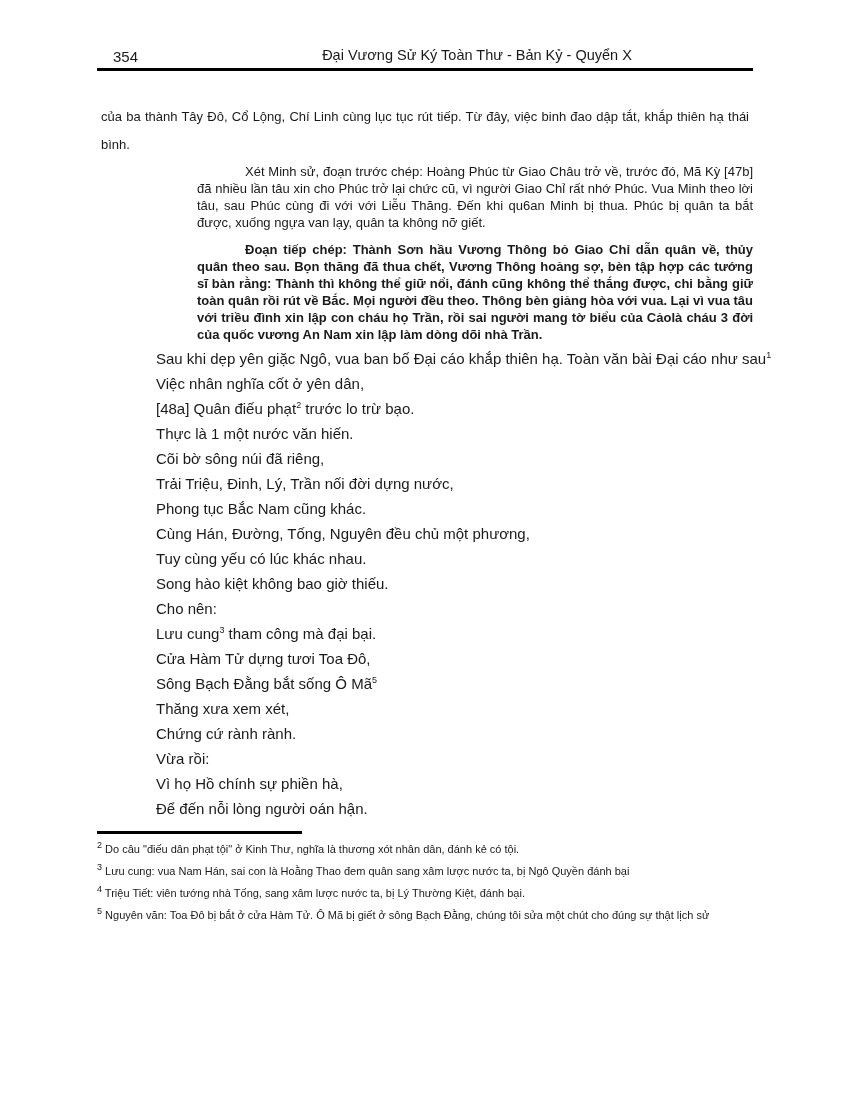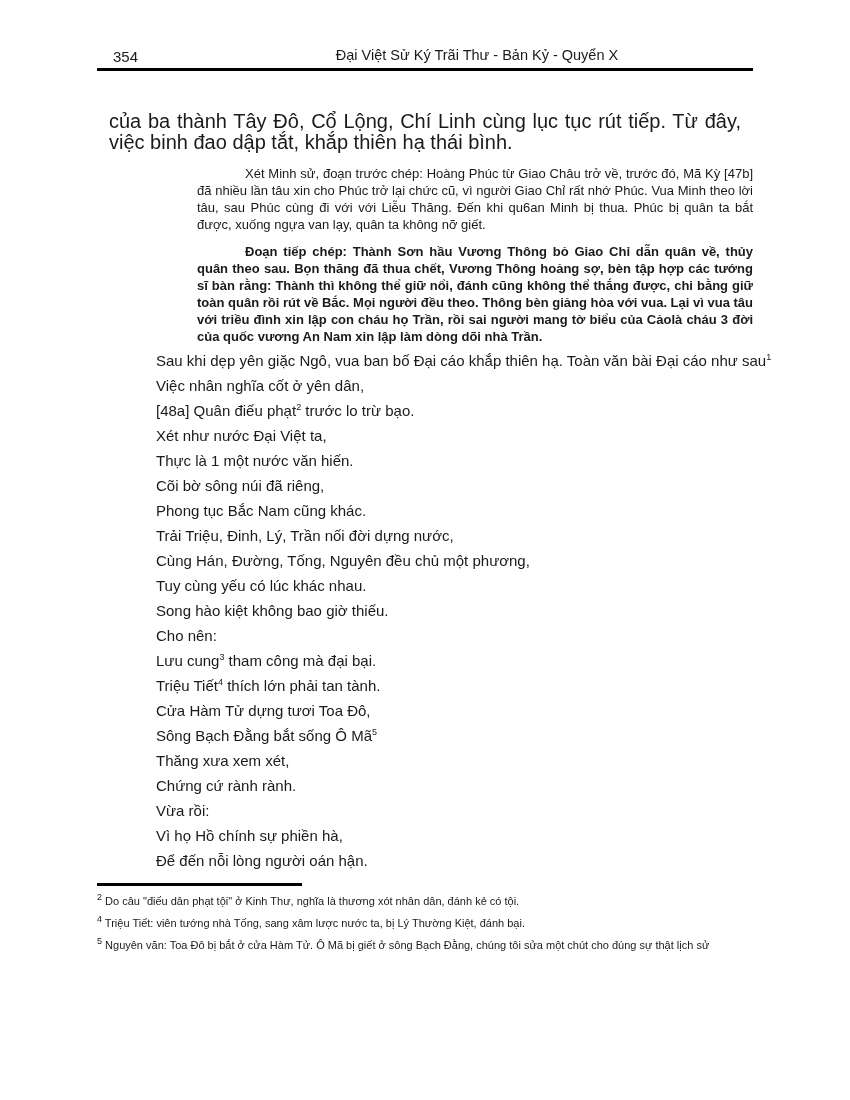--- a/index.html
+++ b/index.html
@@ -34,23 +34,23 @@
     height: 3px;
     background: #000000;
   }
   .content {
     position: absolute;
     left: 97px;
     top: 99px;
     width: 656px;
   }
   .intro {
-    margin: 12px;
-    font-size: 20px;
-    line-height: 21px;
+    margin: 4px;
+    font-size: 13px;
+    line-height: 28px;
     text-align: justify;
   }
   .quote {
     margin: 0;
     margin-left: 100px;
     font-size: 13px;
     line-height: 17px;
     text-align: justify;
     text-indent: 48px;
   }
@@ -83,51 +83,50 @@
     font-size: 11px;
     line-height: 13px;
     text-align: justify;
   }
 </style>
 </head>
 <body>
 
 <div class="page">
   <span class="pagenum">354</span>
-  <span class="title">Đại Việt Sử Ký Trãi Thư - Bản Kỷ - Quyển X</span>
+  <span class="title">Đại Vương Sử Ký Toàn Thư - Bản Kỷ - Quyển X</span>
   <div class="rule"></div>
   <div class="content">
     <p class="intro">của ba thành Tây Đô, Cổ Lộng, Chí Linh cùng lục tục rút tiếp. Từ đây, việc binh đao dập tắt, khắp thiên hạ thái bình.</p>
     <div class="quotes">
         <p class="quote">Xét Minh sử, đoạn trước chép: Hoàng Phúc từ Giao Châu trở về, trước đó, Mã Kỳ [<b class="folio">47b</b>] đã nhiều lần tâu xin cho Phúc trở lại chức cũ, vì người Giao Chỉ rất nhớ Phúc. Vua Minh theo lời tâu, sau Phúc cùng đi với với Liễu Thăng. Đến khi qu6an Minh bị thua. Phúc bị quân ta bắt được, xuống ngựa van lạy, quân ta không nỡ giết.</p>
         <p class="quote">Đoạn tiếp chép: Thành Sơn hầu Vương Thông bỏ Giao Chỉ dẫn quân về, thủy quân theo sau. Bọn thăng đã thua chết, Vương Thông hoảng sợ, bèn tập hợp các tướng sĩ bàn rằng: Thành thì không thể giữ nổi, đánh cũng không thể thắng được, chi bằng giữ toàn quân rồi rút về Bắc. Mọi người đều theo. Thông bèn giảng hòa với vua. Lại vì vua tâu với triều đình xin lập con cháu họ Trần, rồi sai người mang tờ biểu của Cảolà cháu 3 đời của quốc vương An Nam xin lập làm dòng dõi nhà Trần.</p>
       </div>
     <div class="lines">
         <div class="line">Sau khi dẹp yên giặc Ngô, vua ban bố Đại cáo khắp thiên hạ. Toàn văn bài Đại cáo như sau<sup>1</sup></div>
         <div class="line">Việc nhân nghĩa cốt ở yên dân,</div>
         <div class="line">[<b class="folio">48a</b>] Quân điếu phạt<sup>2</sup>  trước lo trừ bạo.</div>
-        <div class="line">Xét như nước Đại Việt ta,</div>
         <div class="line">Thực là 1 một nước văn hiến.</div>
         <div class="line">Cõi bờ sông núi đã riêng,</div>
+        <div class="line">Trải Triệu, Đinh, Lý, Trần nối đời dựng nước,</div>
         <div class="line">Phong tục Bắc Nam cũng khác.</div>
-        <div class="line">Trải Triệu, Đinh, Lý, Trần nối đời dựng nước,</div>
         <div class="line">Cùng Hán, Đường, Tống, Nguyên đều chủ một phương,</div>
         <div class="line">Tuy cùng yếu có lúc khác nhau.</div>
         <div class="line">Song hào kiệt không bao giờ thiếu.</div>
         <div class="line">Cho nên:</div>
         <div class="line">Lưu cung<sup>3</sup> tham công mà đại bại.</div>
-        <div class="line">Triệu Tiết<sup>4</sup> thích lớn phải tan tành.</div>
         <div class="line">Cửa Hàm Tử dựng tươi Toa Đô,</div>
         <div class="line">Sông Bạch Đằng bắt sống Ô Mã<sup>5</sup></div>
         <div class="line">Thăng xưa xem xét,</div>
         <div class="line">Chứng cứ rành rành.</div>
         <div class="line">Vừa rồi:</div>
         <div class="line">Vì họ Hồ chính sự phiền hà,</div>
         <div class="line">Để đến nỗi lòng người oán hận.</div>
       </div>
     <div class="fnrule"></div>
     <div class="footnotes">
         <div class="fn"><sup>2</sup> Do câu "điếu dân phạt tội" ở Kinh Thư, nghĩa là thương xót nhân dân, đánh kẻ có tội.</div>
+        <div class="fn"><sup>3</sup> Lưu cung: vua Nam Hán, sai con là Hoằng Thao đem quân sang xâm lược nước ta, bị Ngô Quyền đánh bại</div>
         <div class="fn"><sup>4</sup> Triệu Tiết: viên tướng nhà Tống, sang xâm lược nước ta, bị Lý Thường Kiệt, đánh bại.</div>
         <div class="fn"><sup>5</sup> Nguyên văn: Toa Đô bị bắt ở cửa Hàm Tử. Ô Mã bị giết ở sông Bạch Đằng, chúng tôi sửa một chút cho đúng sự thật lịch sử</div>
       </div>
   </div>
 </div>
 
 </body></html>

